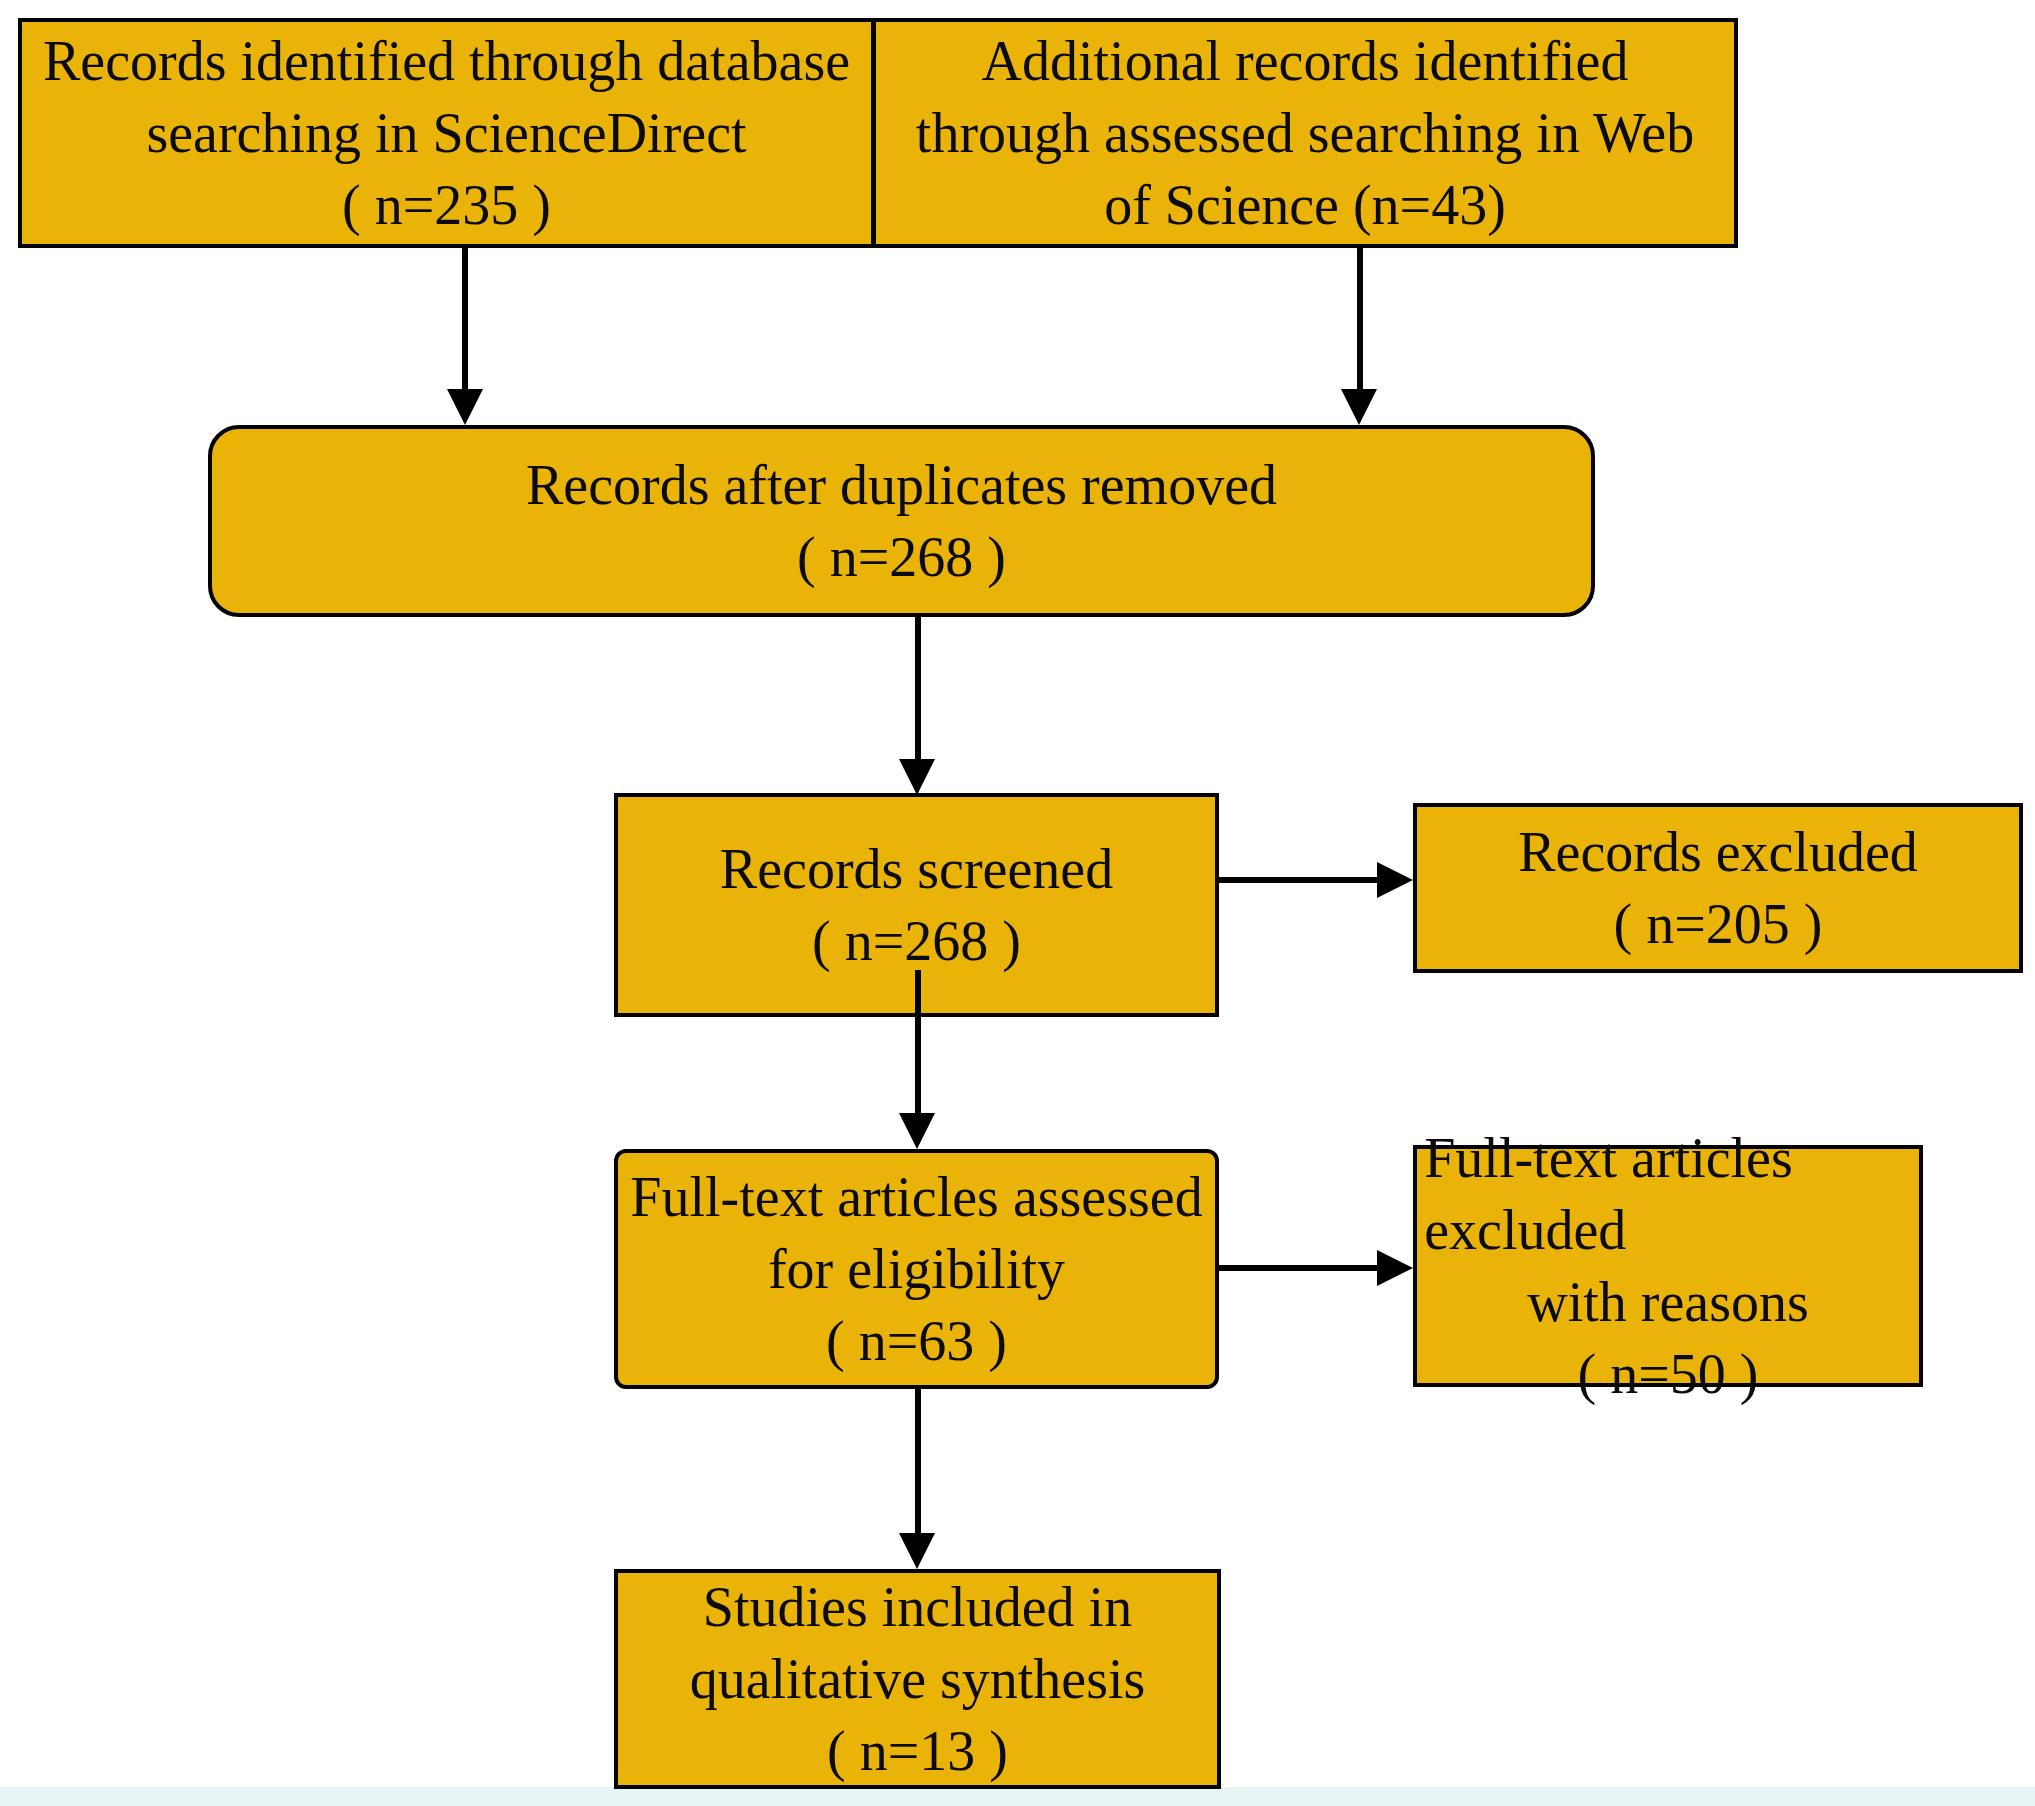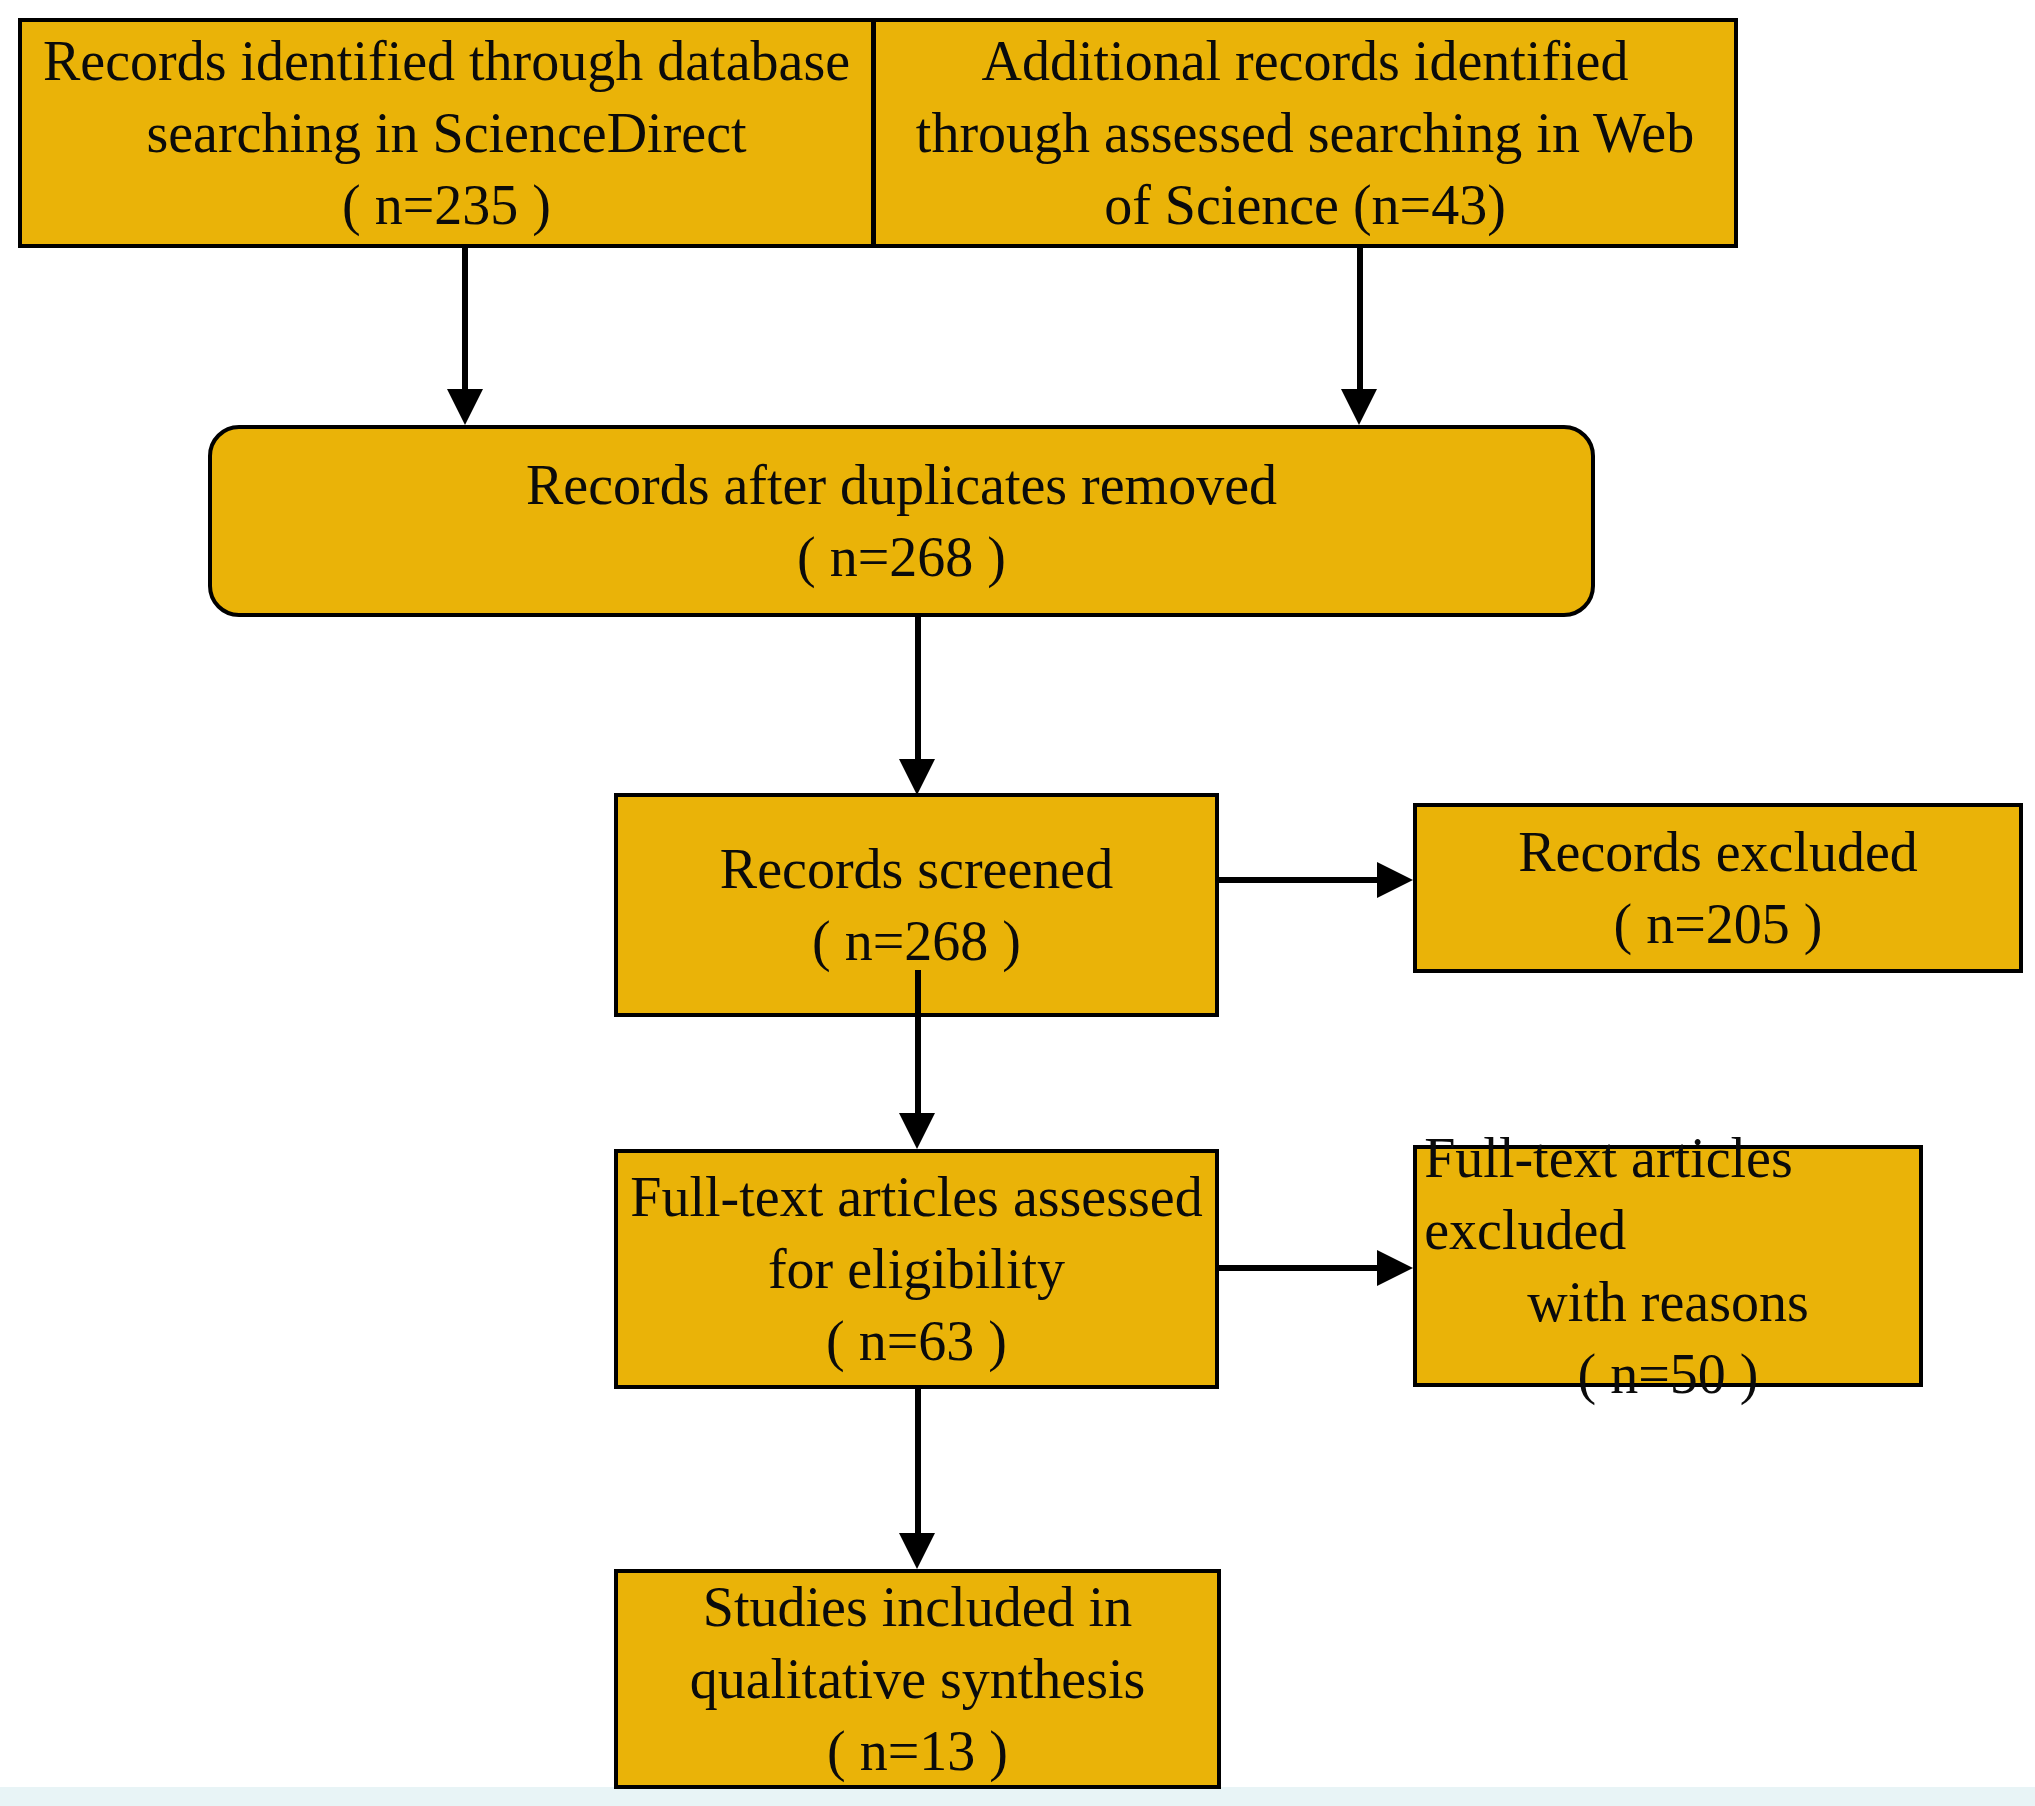--- a/index.html
+++ b/index.html
@@ -99,21 +99,21 @@
   <div class="box" style="left:1413px;top:803px;width:610px;height:170px;">
     <div>Records excluded</div>
     <div>( n=205 )</div>
   </div>
 
   <div>
     <div class="shaft v" style="left:915px;top:970px;height:143px;"></div>
     <div class="head-down" style="left:899px;top:1113px;"></div>
   </div>
 
-  <div class="box" style="left:614px;top:1149px;width:605px;height:240px;">
+  <div class="box" style="left:614px;top:1149px;width:605px;height:240px;border-radius:12px;">
     <div>Full-text articles assessed</div>
     <div>for eligibility</div>
     <div>( n=63 )</div>
   </div>
 
   <div>
     <div class="shaft h" style="left:1219px;top:1265px;width:162px;"></div>
     <div class="head-right" style="left:1377px;top:1250px;"></div>
   </div>
 

